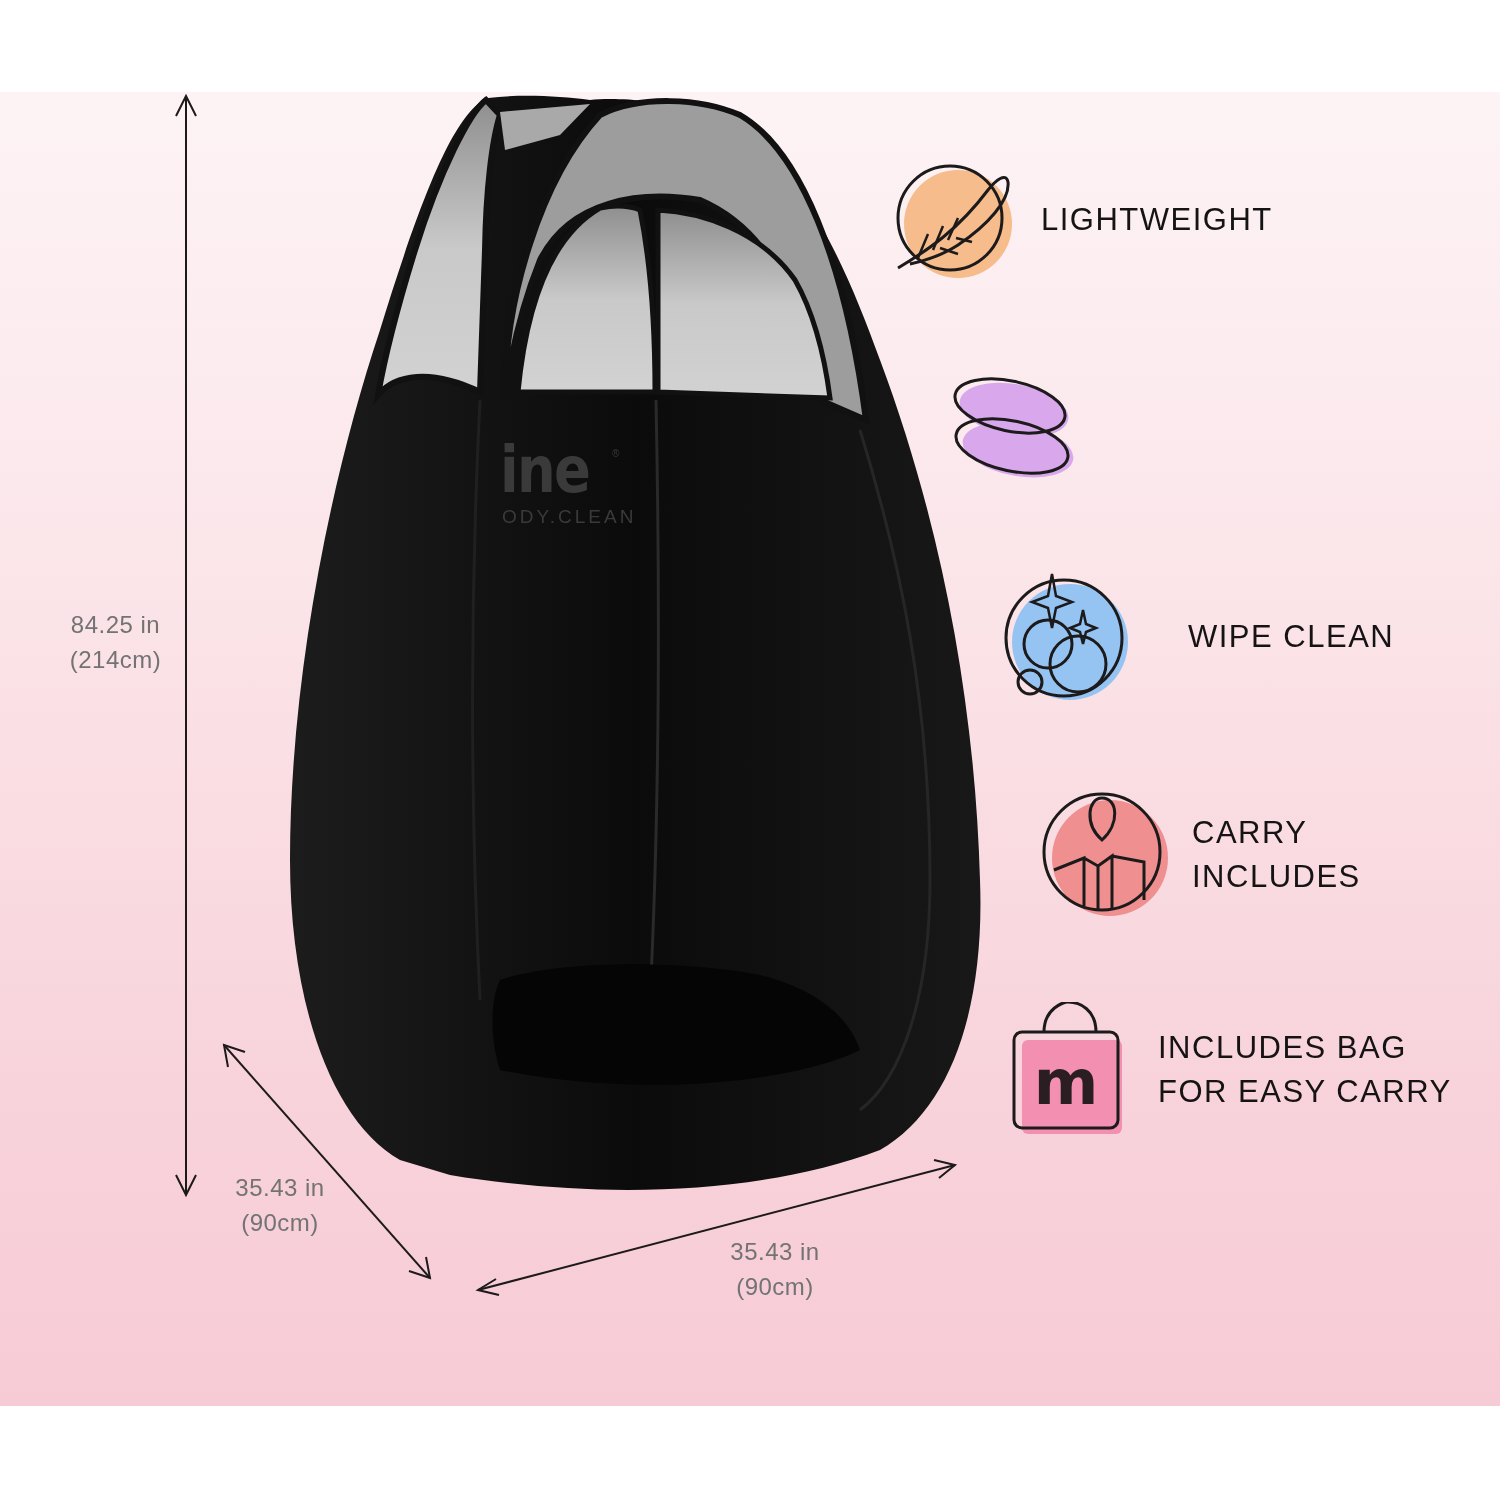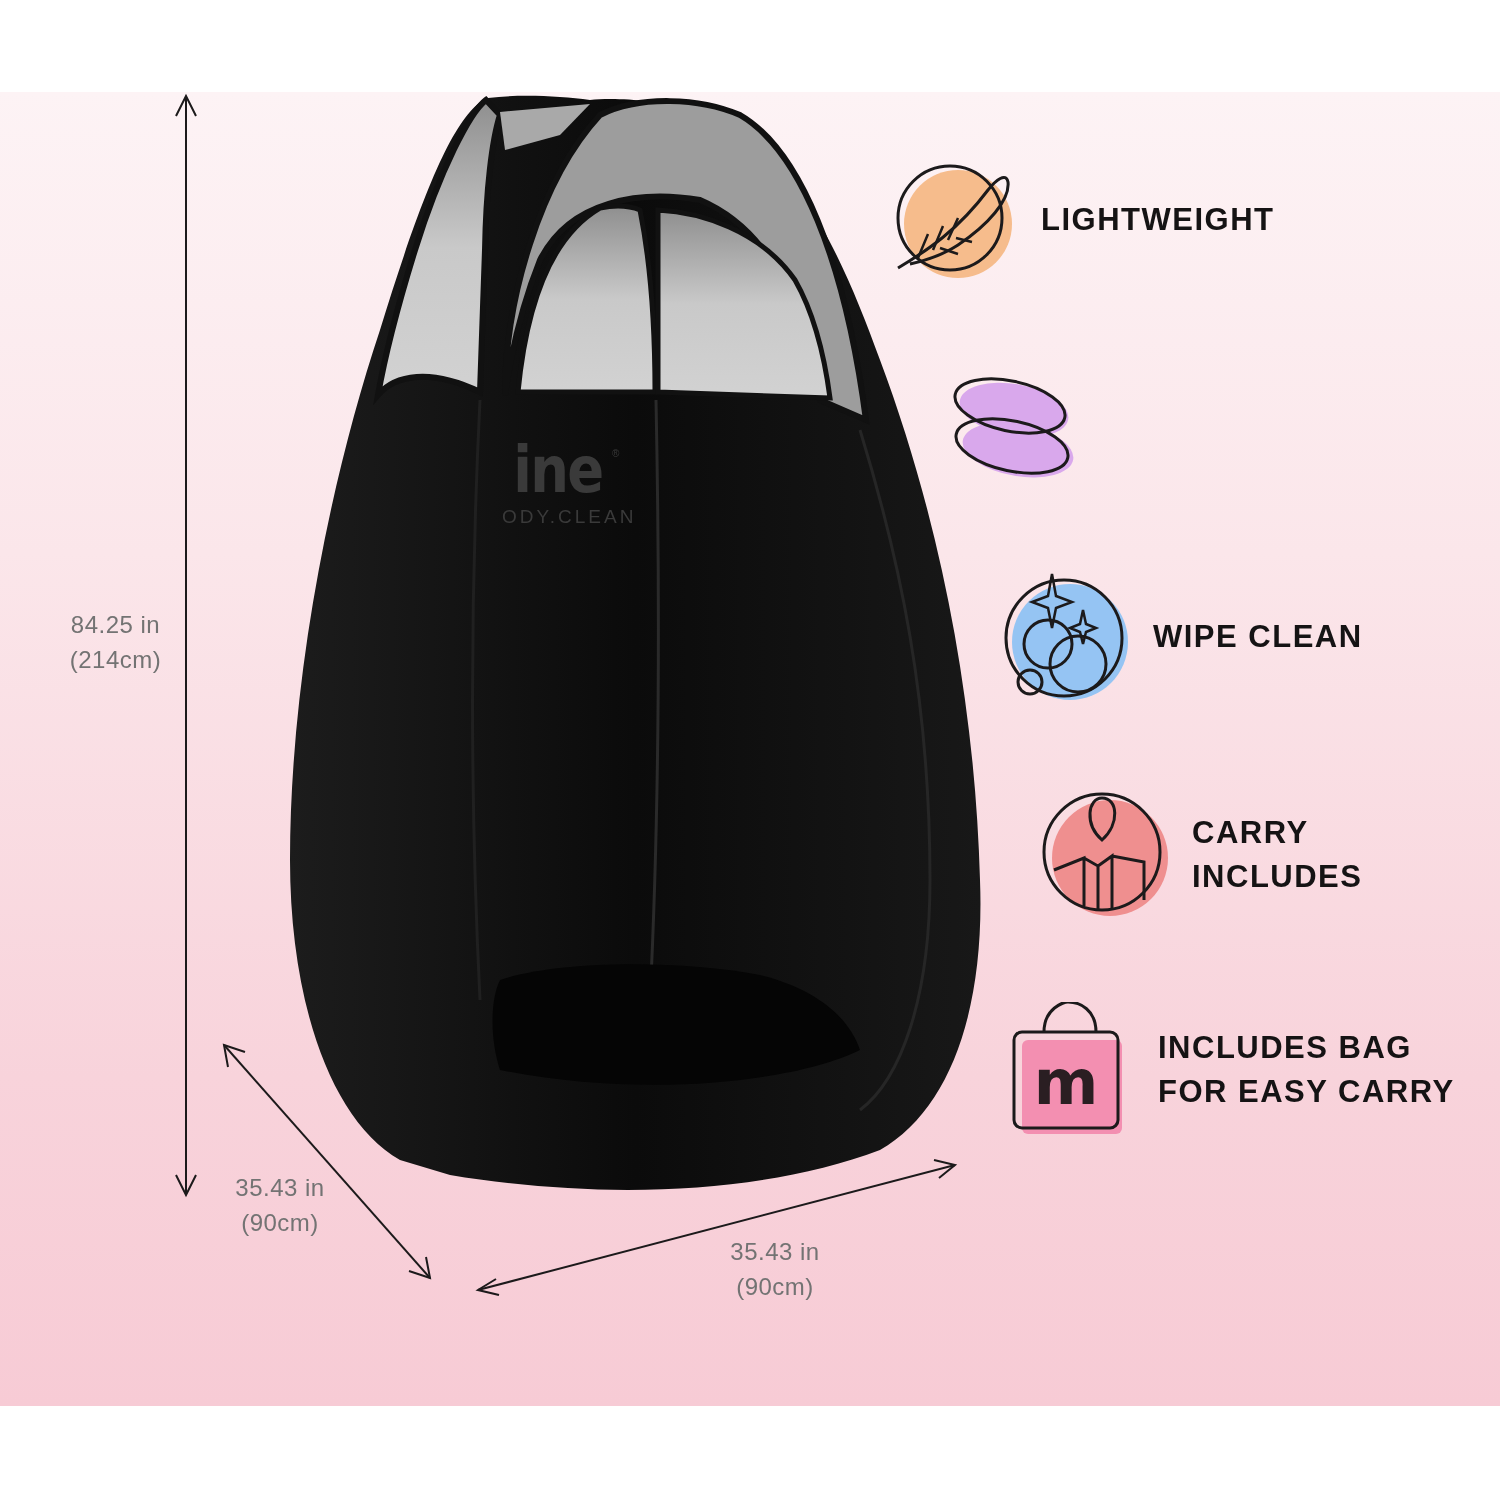--- a/index.html
+++ b/index.html
@@ -5,24 +5,24 @@
   html, body { margin: 0; padding: 0; background: #ffffff; }
   body { width: 1500px; height: 1500px; position: relative; overflow: hidden;
          font-family: "Liberation Sans", "DejaVu Sans", sans-serif; color: #1c1a1b; }
   .panel { position: absolute; left: 0; top: 92px; width: 1500px; height: 1314px;
            background: linear-gradient(180deg, #fdf3f5 0%, #fbe6ea 35%, #f8d3db 75%, #f7cbd5 100%); }
   .stage { position: absolute; left: 0; top: 0; width: 1500px; height: 1500px; }
   .dim-label { position: absolute; font-size: 24px; line-height: 35px; text-align: center;
                color: #737373; letter-spacing: 0.5px; }
   .feature { position: absolute; display: flex; align-items: center; }
   .feature .ficon { flex: 0 0 auto; }
-  .feature .ftext { font-size: 31px; font-weight: 700; letter-spacing: 1.5px; line-height: 44px;
+  .feature .ftext { font-size: 31px; font-weight: 400; letter-spacing: 1.5px; line-height: 44px;
                     color: #151314; white-space: nowrap; }
   .feature .ftext span { display: block; }
-  .brand { position: absolute; left: 500px; top: 438px; color: #3a3a3a; text-align: center; }
+  .brand { position: absolute; left: 500px; top: 438px; color: #3a3a3a; }
   .brand .b1 { font-family: "DejaVu Sans", sans-serif; font-weight: bold; font-size: 64px;
                line-height: 64px; letter-spacing: -2px; transform: scaleX(0.85); transform-origin: left; }
   .brand .b2 { font-size: 19px; letter-spacing: 3px; margin-top: 4px; margin-left: 2px; }
   .brand .reg { position: absolute; left: 112px; top: 10px; font-size: 10px; }
 </style>
 </head>
 <body>
 
 <div class="panel"></div>
 
@@ -111,21 +111,21 @@
 
 <div class="feature" style="left:952px; top:368px;">
   <svg class="ficon" width="135" height="120" viewBox="0 0 135 120">
     <ellipse cx="62" cy="42" rx="55" ry="26" transform="rotate(10 62 42)" fill="#d9a8ec"></ellipse>
     <ellipse cx="66" cy="82" rx="56" ry="26" transform="rotate(10 66 82)" fill="#d9a8ec"></ellipse>
     <ellipse cx="58" cy="38" rx="56" ry="25" transform="rotate(12 58 38)" fill="none" stroke="#1c1a1b" stroke-width="3"></ellipse>
     <ellipse cx="60" cy="78" rx="57" ry="25" transform="rotate(12 60 78)" fill="none" stroke="#1c1a1b" stroke-width="3"></ellipse>
   </svg>
 </div>
 
-<div class="feature" style="left:1000px; top:572px;">
+<div class="feature" style="left:1000px; top:572px;gap:35px;">
   <svg class="ficon" width="135" height="130" viewBox="0 0 135 130">
     <circle cx="70" cy="70" r="58" fill="#95c4f3"></circle>
     <circle cx="64" cy="66" r="58" fill="none" stroke="#1c1a1b" stroke-width="3"></circle>
     <path d="M52,2 L56,24 L72,30 L56,36 L52,56 L48,36 L32,30 L48,24 Z" fill="none" stroke="#1c1a1b" stroke-width="2.5"></path>
     <path d="M83,38 L86,52 L96,56 L86,60 L83,72 L80,60 L70,56 L80,52 Z" fill="none" stroke="#1c1a1b" stroke-width="2.5"></path>
     <circle cx="48" cy="72" r="24" fill="none" stroke="#1c1a1b" stroke-width="3"></circle>
     <circle cx="78" cy="92" r="28" fill="none" stroke="#1c1a1b" stroke-width="3"></circle>
     <circle cx="30" cy="110" r="12" fill="none" stroke="#1c1a1b" stroke-width="3"></circle>
   </svg>
   <div class="ftext" style="margin-left:18px;">

